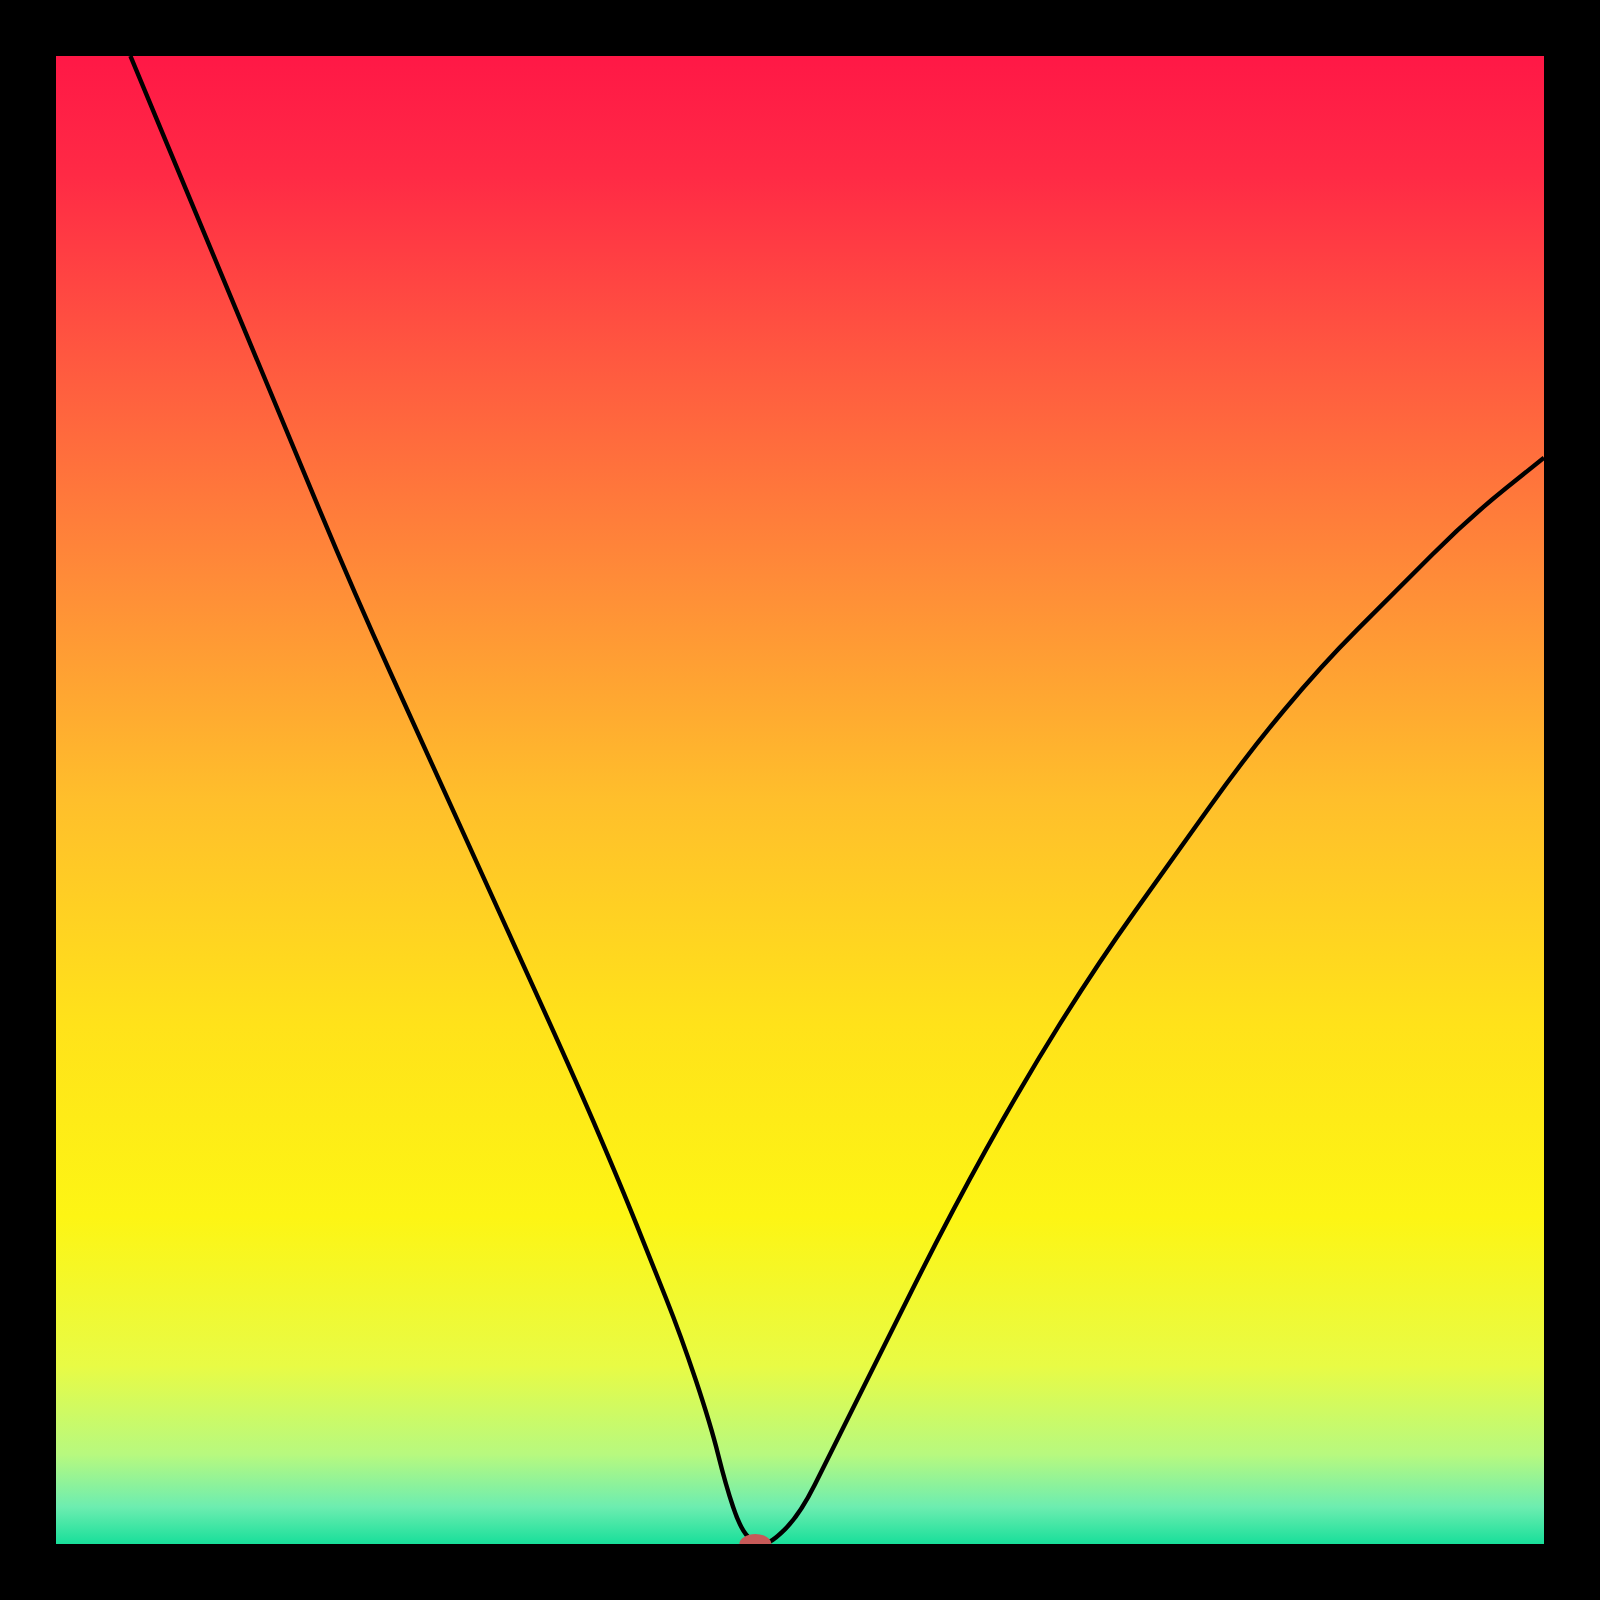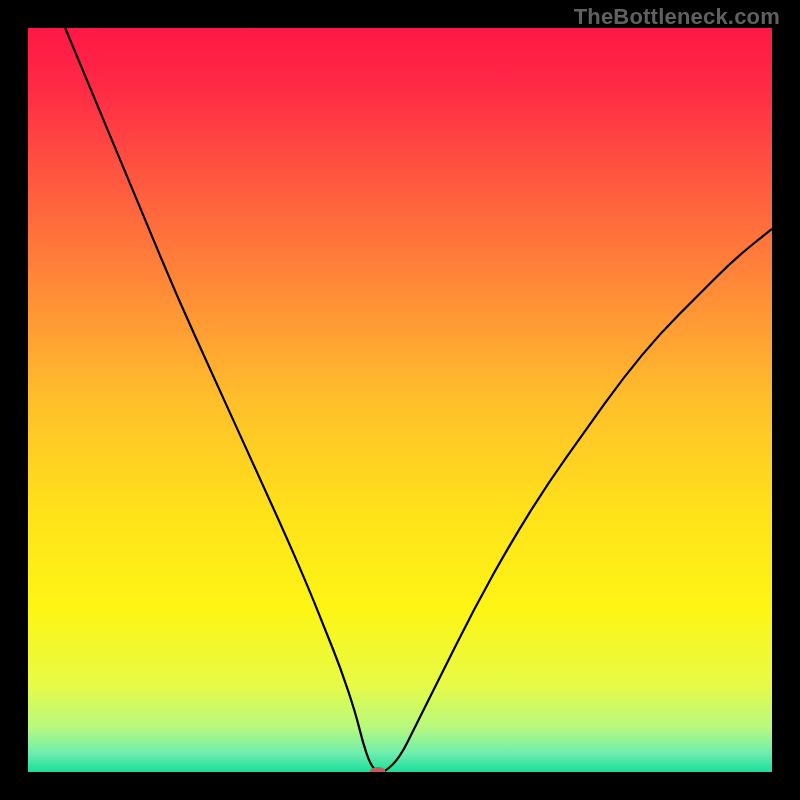--- a/index.html
+++ b/index.html
@@ -37,21 +37,20 @@
   .plot-area svg {
     display: block;
     width: 744px;
     height: 744px;
   }
 </style>
 </head>
 <body>
 
 <div class="container">
-  <div class="watermark">TheBottleneck.com</div>
 
   <div class="plot-area">
     <svg viewBox="0 0 744 744">
       <defs>
         <linearGradient id="bg-grad" x1="0" y1="0" x2="0" y2="1">
             <stop offset="0%" stop-color="#ff1846"></stop>
             <stop offset="8%" stop-color="#ff2a45"></stop>
             <stop offset="20%" stop-color="#ff5740"></stop>
             <stop offset="35%" stop-color="#ff8b38"></stop>
             <stop offset="50%" stop-color="#ffbf2b"></stop>

